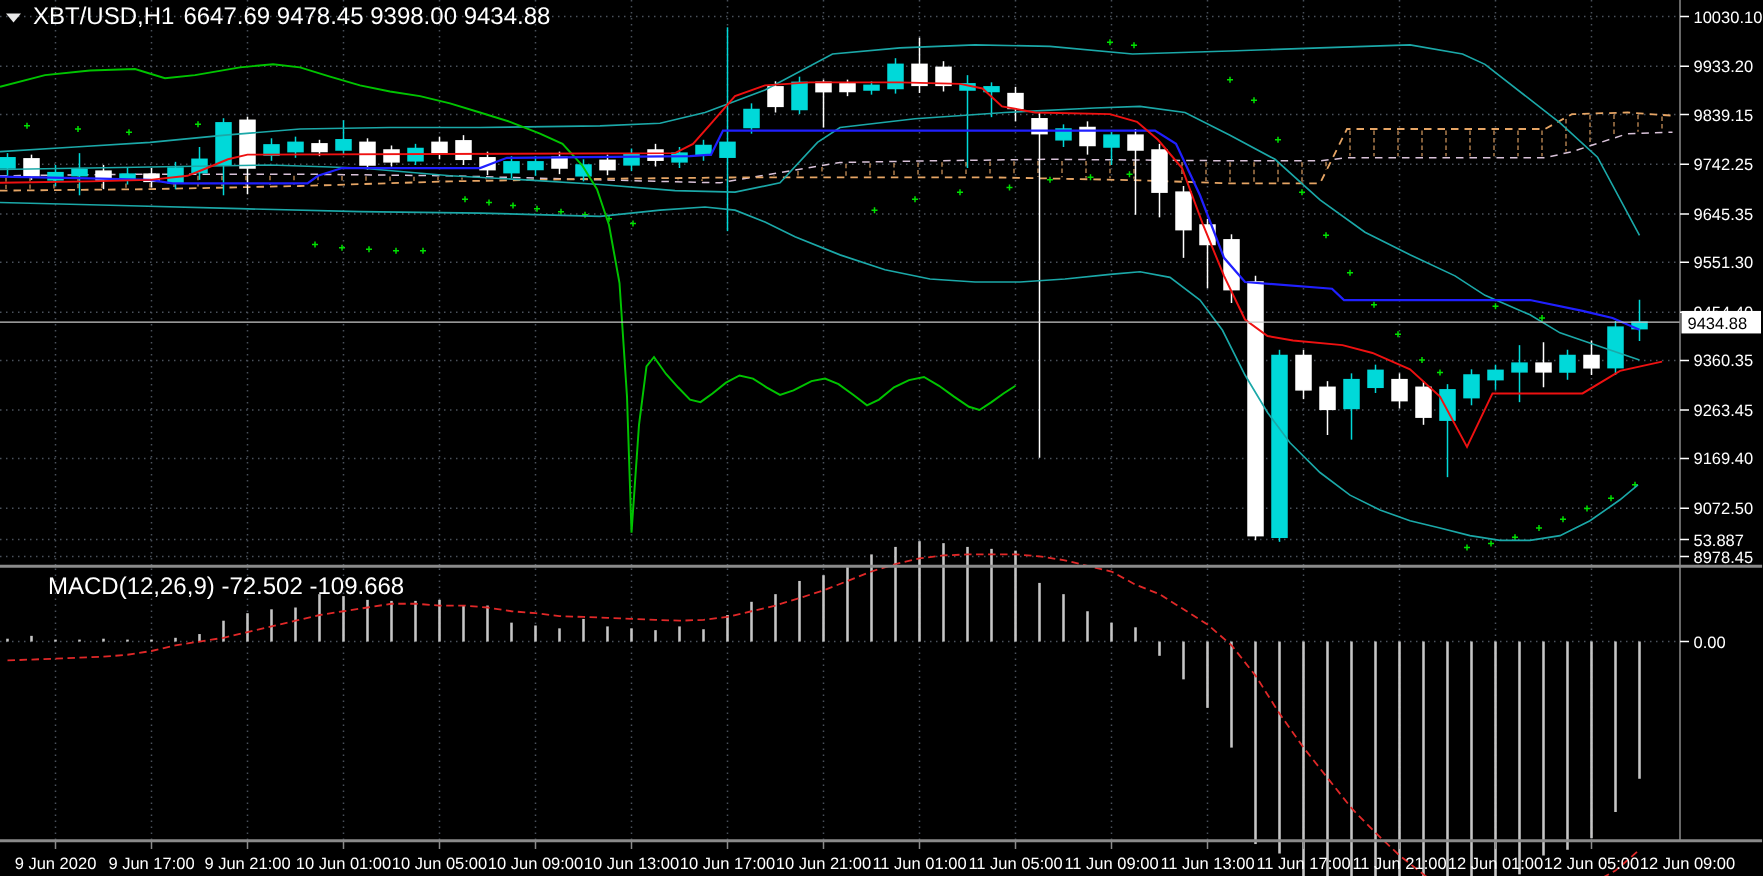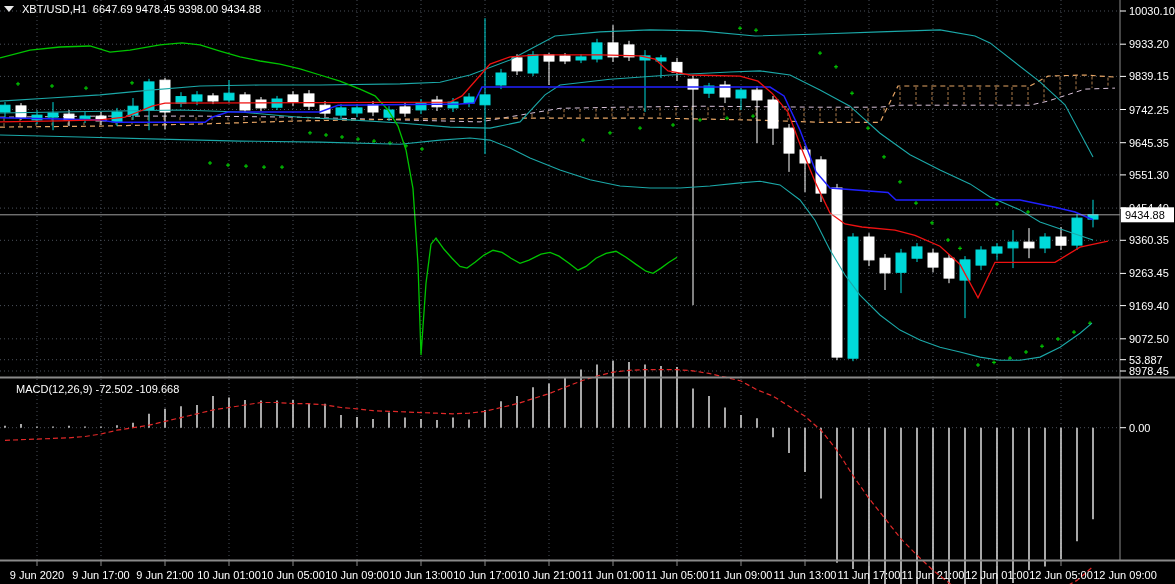--- a/index.html
+++ b/index.html
@@ -1,21 +1,21 @@
 <!DOCTYPE html>
 <html><head>
 <meta charset="utf-8">
 <style>
   html,body{margin:0;padding:0;background:#000;}
   #app{position:relative;width:1175px;height:584px;background:#000;overflow:hidden;
        font-family:"Liberation Sans",sans-serif;}
   #chart-svg{position:absolute;left:0;top:0;}
-  .hud{position:absolute;color:#fff;font-size:11px;white-space:pre;letter-spacing:0px;text-align:center;}
+  .hud{position:absolute;color:#fff;font-size:16px;white-space:pre;letter-spacing:0px;text-align:center;}
   #title-bar{left:4px;top:3px;display:flex;align-items:center;gap:6px;}
-  #macd-label{left:0;top:383px;padding-left:16px;}
+  #macd-label{left:16px;top:383px;padding-left:16px;}
   .tri{display:inline-block;width:0;height:0;border-left:5px solid transparent;
        border-right:5px solid transparent;border-top:6px solid #e8e8e8;margin-right:2px;}
 </style>
 </head>
 <body>
 
 <div id="app">
   <svg id="chart-svg" width="1175" height="584">
       <rect x="0" y="0" width="1175" height="584" fill="#000000"></rect>
       <g>

